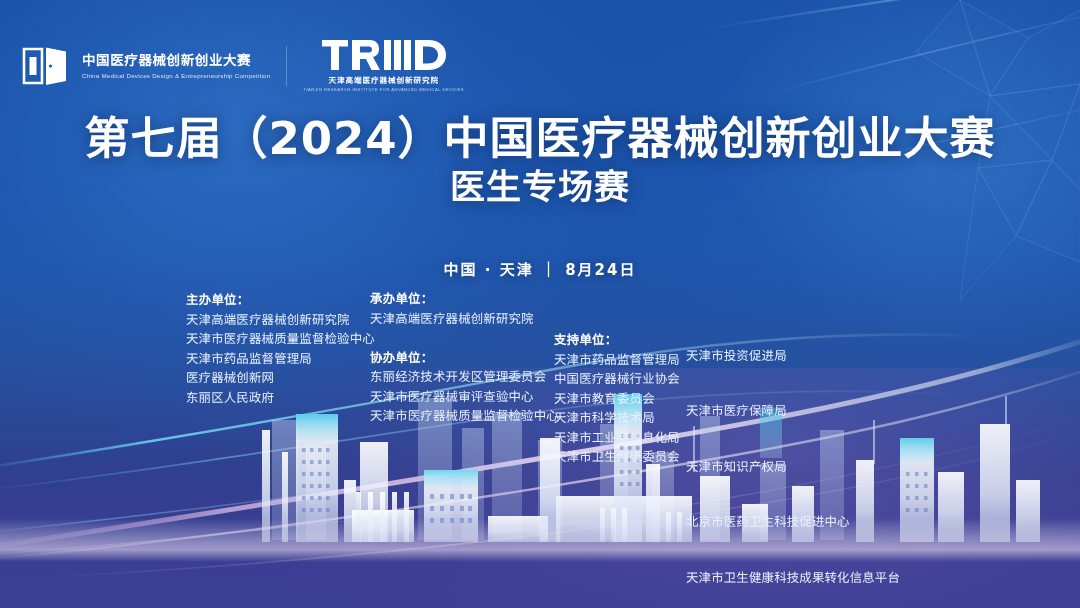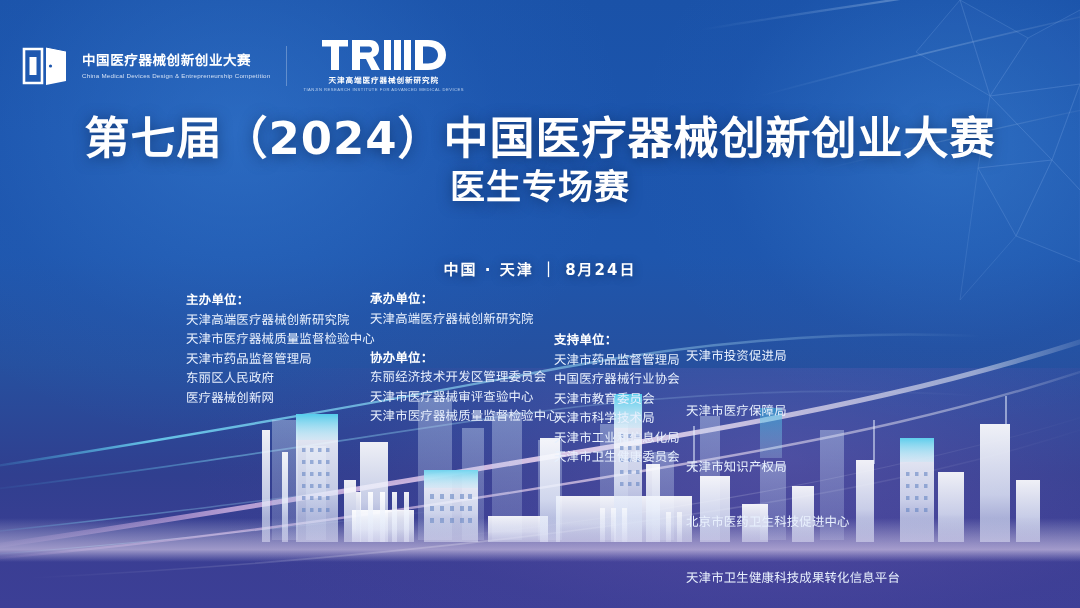--- a/index.html
+++ b/index.html
@@ -427,22 +427,22 @@
 
   <div class="subtitle">中国 · 天津 ｜ 8月24日</div>
 
   <div class="orgs">
 
     <div class="col col-1">
       <div class="org-head">主办单位：</div>
       <div class="org-item">天津高端医疗器械创新研究院</div>
       <div class="org-item">天津市医疗器械质量监督检验中心</div>
       <div class="org-item">天津市药品监督管理局</div>
+      <div class="org-item">医疗器械创新网</div>
       <div class="org-item">东丽区人民政府</div>
-      <div class="org-item">医疗器械创新网</div>
     </div>
 
     <div class="col col-2">
       <div class="org-head">承办单位：</div>
       <div class="org-item">天津高端医疗器械创新研究院</div>
       <div class="org-gap"></div>
       <div class="org-head">协办单位：</div>
       <div class="org-item">东丽经济技术开发区管理委员会</div>
       <div class="org-item">天津市医疗器械审评查验中心</div>
       <div class="org-item">天津市医疗器械质量监督检验中心</div>

